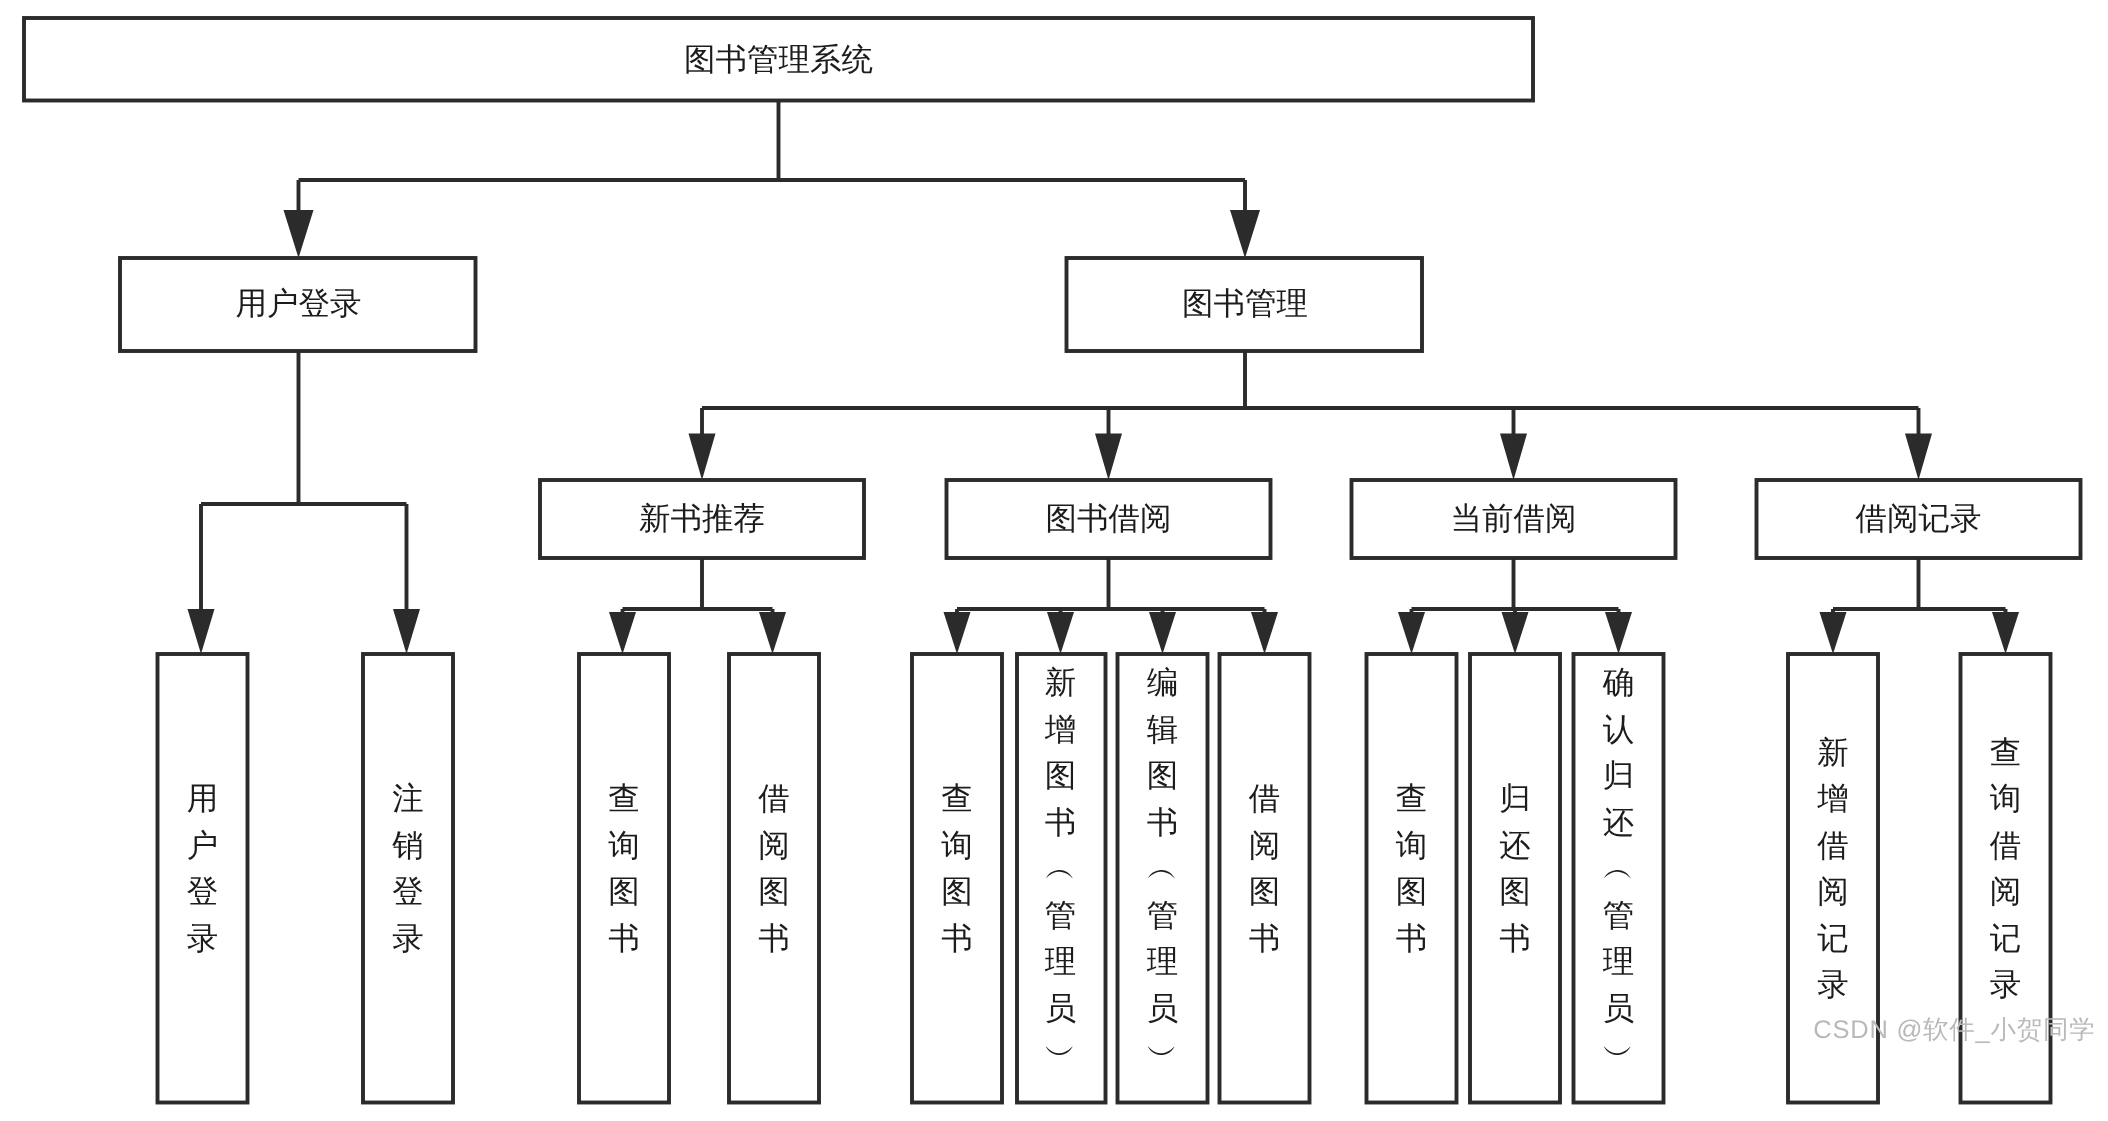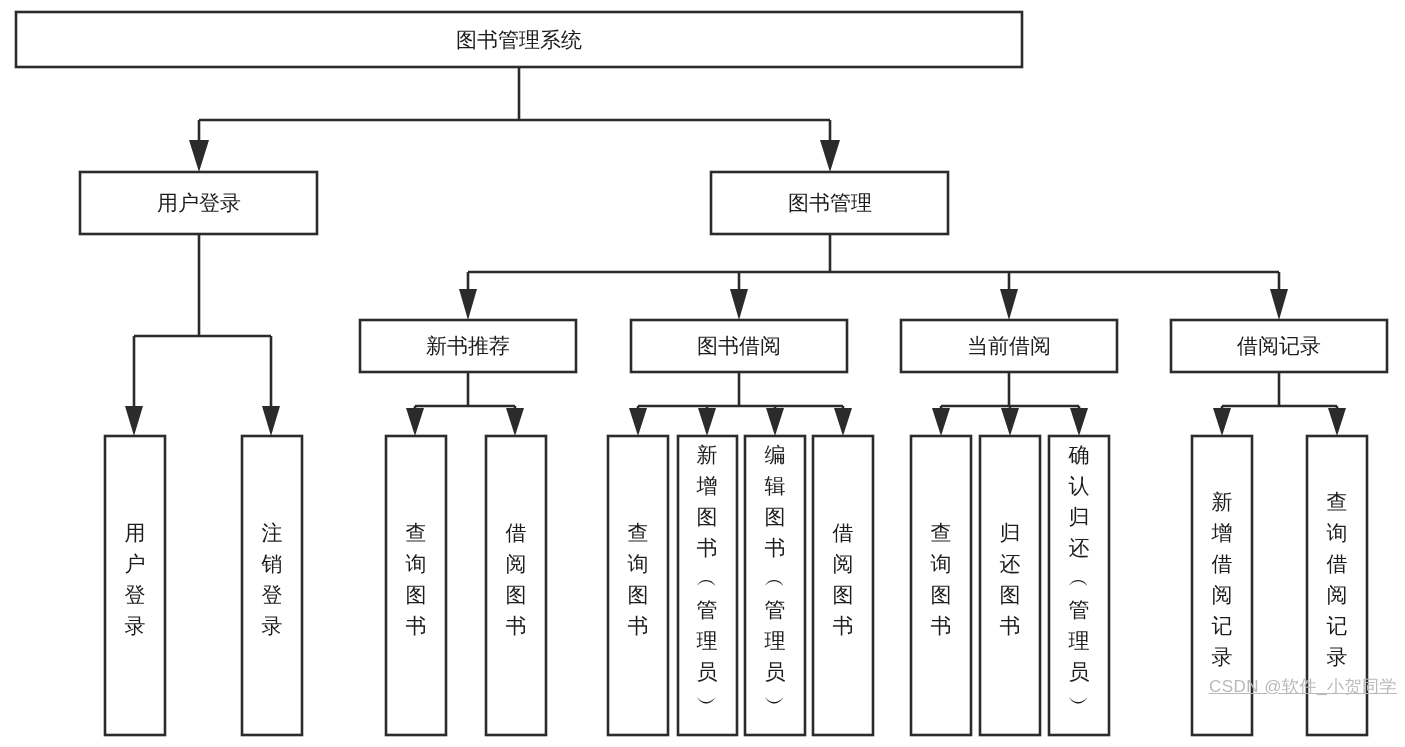--- a/index.html
+++ b/index.html
@@ -57,21 +57,20 @@
   .watermark {
     position: absolute;
     right: 8px;
     bottom: 6px;
     font-family: "Liberation Sans", "DejaVu Sans", sans-serif;
     font-size: 17px;
     color: #b9b9b9;
     letter-spacing: 0.5px;
     white-space: nowrap;
     pointer-events: none;
-    text-decoration: underline;
   }
 </style>
 </head>
 <body>
 
 <div id="diagram-root">
   <svg class="flow" viewBox="0 0 1405 747" xmlns="http://www.w3.org/2000/svg">
 
     <g>
 

